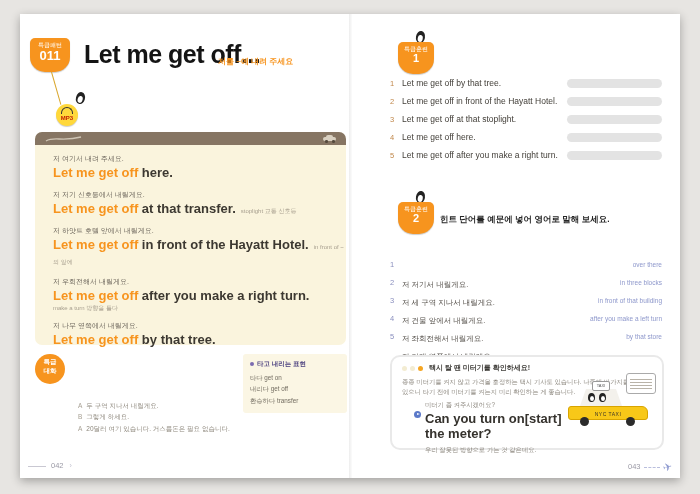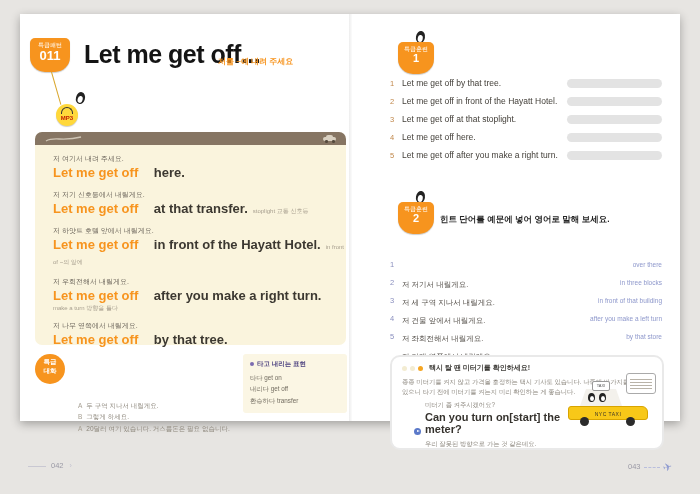--- a/index.html
+++ b/index.html
@@ -1,18 +1,18 @@
 <!DOCTYPE html>
 <html><head>
 <meta charset="utf-8">
 <style>
   html,body{margin:0;padding:0;}
   body{font-family:"Liberation Sans",sans-serif;}
   .stage{position:relative;width:700px;height:494px;background:#e7e5e2;overflow:hidden;}
-  .spread{position:absolute;left:20px;top:14px;width:660px;height:407px;background:#ffffff;
+  .spread{position:absolute;left:20px;top:14px;width:660px;height:464px;background:#ffffff;
           box-shadow:0 3px 9px rgba(0,0,0,.30);}
   .fold{position:absolute;left:329px;top:0;width:3px;height:100%;
         background:linear-gradient(90deg,rgba(0,0,0,.07),rgba(0,0,0,.015));}
   .page{position:absolute;top:0;width:330px;height:464px;}
   .pg-l{left:0;} .pg-r{left:330px;}
 
   
   .shield{position:absolute;background:#f7941e;color:#fff;text-align:center;
           border-radius:5px 5px 15px 15px;box-shadow:0 1px 1px rgba(0,0,0,.2);}
   .shield .lbl{display:block;font-size:6px;padding-top:4px;line-height:1;}
@@ -46,21 +46,21 @@
   .car{position:absolute;right:10px;top:3px;width:13px;height:7px;}
   .car .body{position:absolute;left:0;top:2px;width:13px;height:4px;background:#d9d0c1;border-radius:2px;}
   .car .roof{position:absolute;left:3px;top:0;width:7px;height:3px;background:#d9d0c1;border-radius:2px 2px 0 0;}
   .car .w1,.car .w2{position:absolute;top:5px;width:2.5px;height:2.5px;background:#554a3d;border-radius:50%;}
   .car .w1{left:2px;} .car .w2{left:9px;}
   .patterns{padding:9px 0 0 18px;}
   .pattern{margin-bottom:9px;}
   .p-ko{font-size:7px;color:#6d675d;margin-bottom:2px;}
   .p-en{font-size:13px;font-weight:bold;line-height:1.15;}
   .p-en .head{color:#f7941e;}
-  .p-en .tail{color:#3c3831;padding-left:12px;}
+  .p-en .tail{color:#3c3831;}
   .note{font-size:6px;font-weight:normal;color:#a79f8f;margin-left:5px;}
   .note.below{display:block;margin-left:0;margin-top:1px;}
 
   
   .d-badge{position:absolute;left:15px;top:340px;width:30px;height:30px;border-radius:50%;background:#f7941e;
            color:#fff;text-align:center;font-size:6.5px;font-weight:bold;line-height:1.35;padding-top:4px;
            box-sizing:border-box;}
   .d-lines{position:absolute;left:52px;top:340px;}
   .d-line{font-size:9px;font-weight:bold;color:#4a463f;line-height:1.5;}
   .d-line .spk{color:#f7941e;margin-right:3px;}
@@ -98,21 +98,21 @@
   .tip{position:absolute;left:40px;top:341px;width:274px;height:95px;background:#fff;
        border:2px solid #e9e9e9;border-radius:10px;box-sizing:border-box;}
   .tip-head{position:absolute;left:10px;top:6px;display:flex;align-items:center;}
   .tip-head .d{width:5px;height:5px;border-radius:50%;margin-right:3px;}
   .tip-head .dp{background:#f3ecd2;} .tip-head .do{background:#f5a623;}
   .tip-title{font-size:7px;font-weight:bold;color:#3c3a36;margin-left:3px;}
   .tip-body{position:absolute;left:10px;top:20px;width:252px;font-size:6.3px;color:#8b867d;line-height:1.55;}
   .tip-ex{position:absolute;left:22px;top:44px;width:160px;}
   .ex{margin-bottom:5px;}
   .ex .ko{font-size:6.3px;color:#8b867d;margin-left:11px;margin-bottom:1px;}
-  .ex .en{font-size:11px;font-weight:bold;color:#35322d;display:flex;align-items:flex-end;}
+  .ex .en{font-size:13px;font-weight:bold;color:#35322d;display:flex;align-items:flex-start;}
   .spk-ic{width:7px;height:7px;border-radius:50%;background:#5b79c9;margin-right:4px;position:relative;flex:none;}
   .spk-ic::after{content:"";position:absolute;left:2.5px;top:2px;border-left:3px solid #fff;
                  border-top:1.5px solid transparent;border-bottom:1.5px solid transparent;}
 
   
   .taxi{position:absolute;right:6px;top:16px;width:88px;height:64px;}
   .bubble{position:absolute;right:0;top:0;width:28px;height:19px;background:#fff;border:1px solid #aaa;
           border-radius:3px;}
   .bubble .scrib{position:absolute;left:3px;top:3px;right:3px;bottom:3px;
           background:repeating-linear-gradient(#fff 0 2px,#b9b3a8 2px 3px);}

